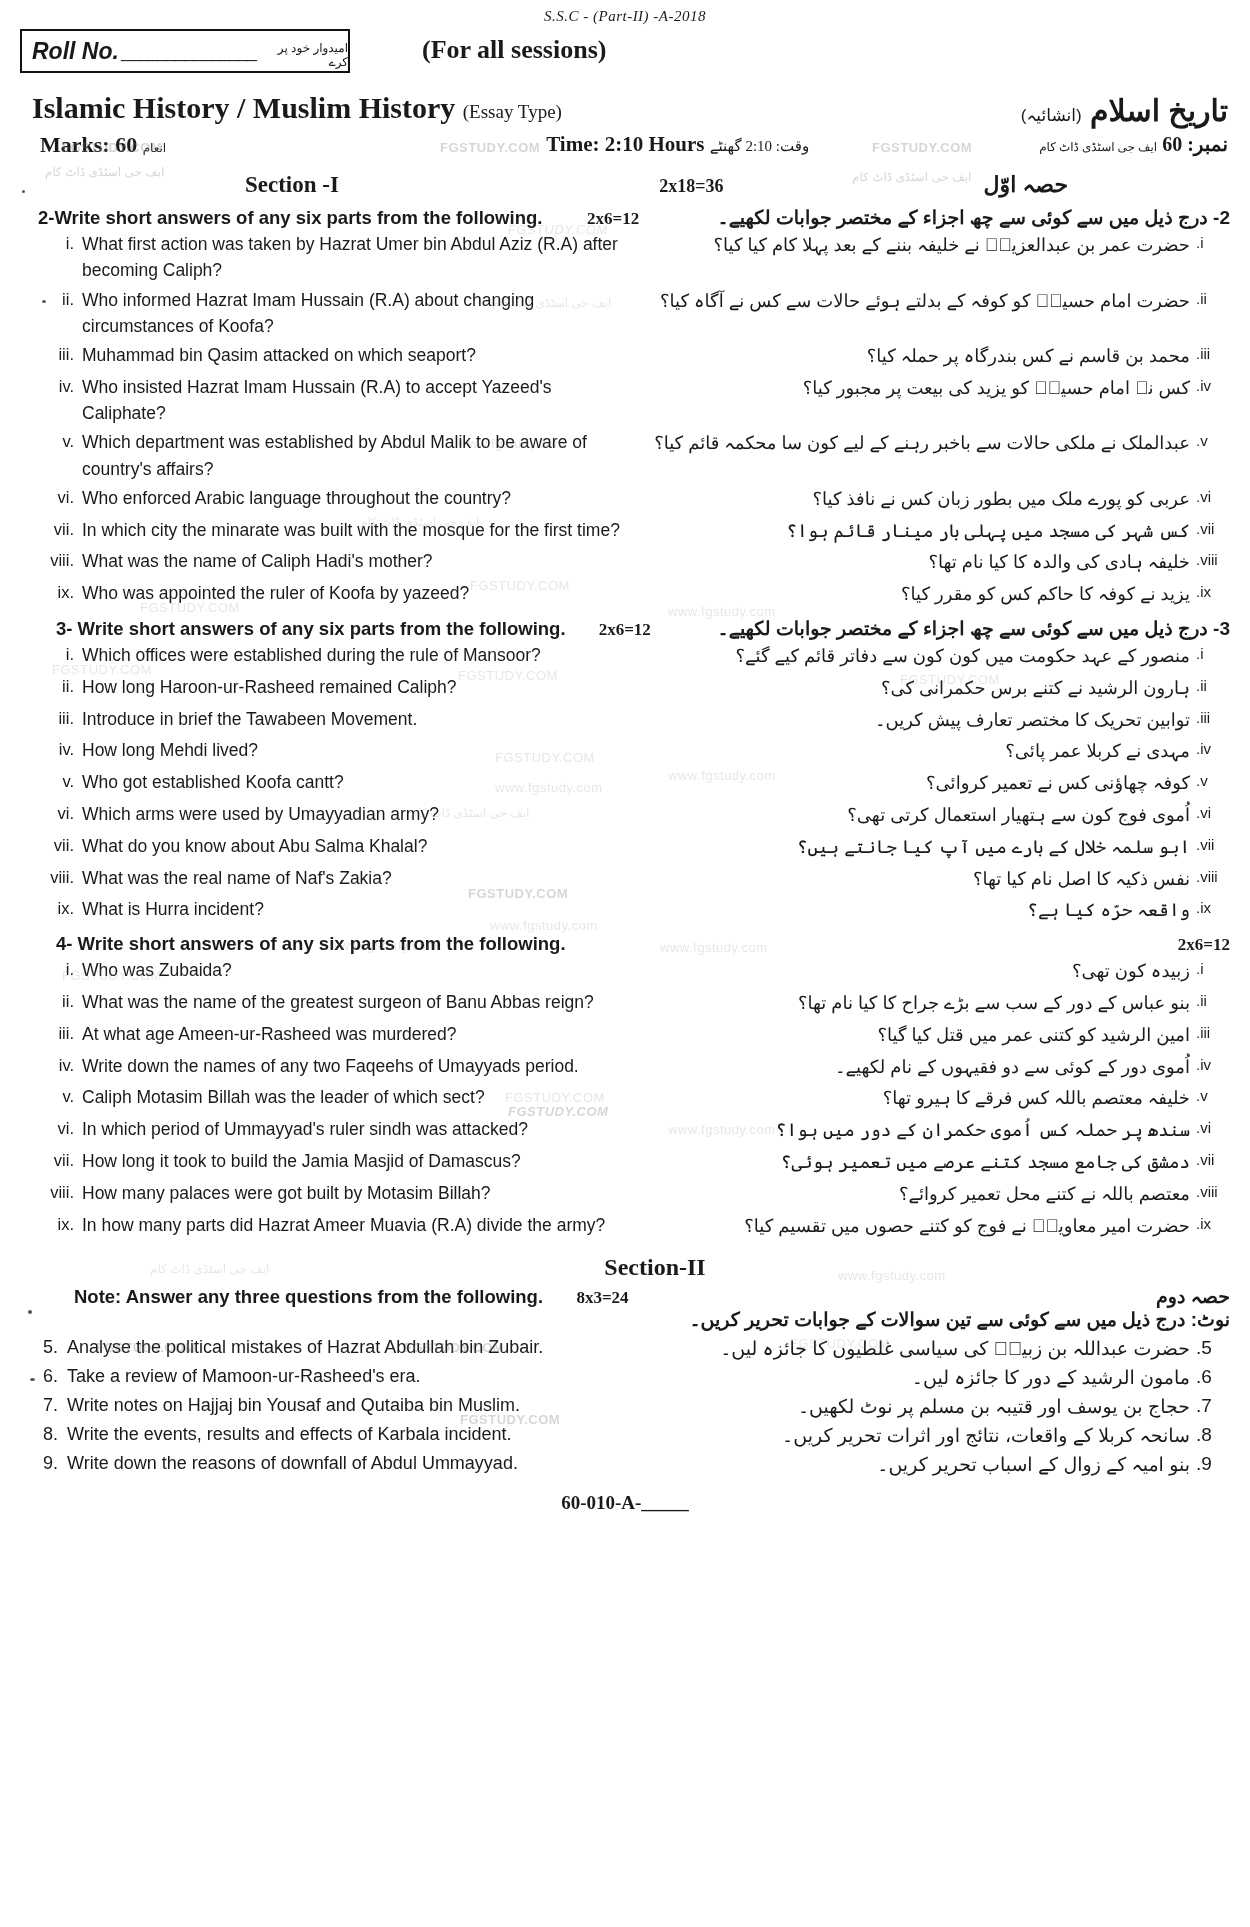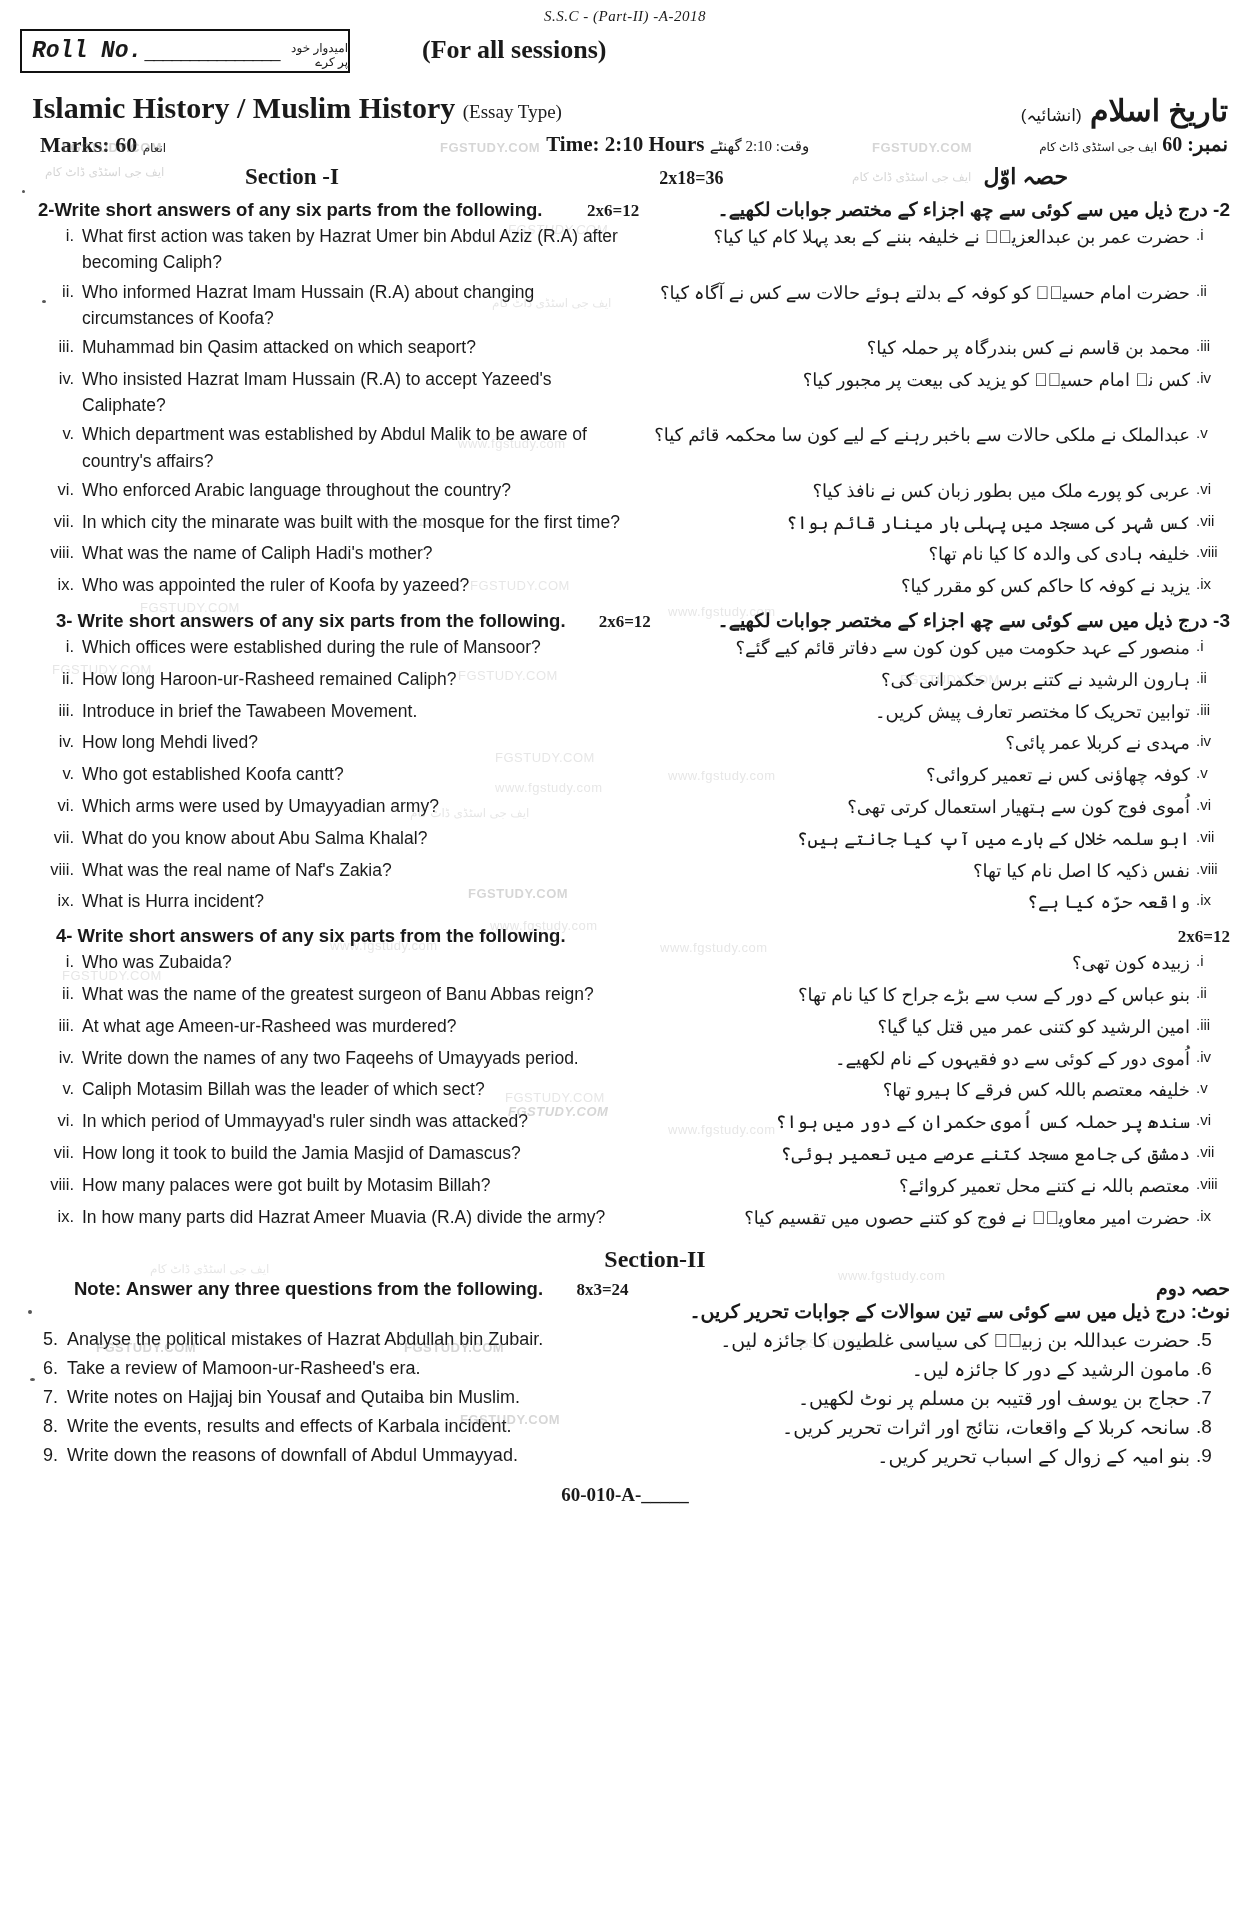--- a/index.html
+++ b/index.html
@@ -41,21 +41,21 @@
     border: 2px solid #111;
     width: 330px;
     height: 44px;
     display: flex;
     align-items: center;
     padding-left: 10px;
     box-sizing: border-box;
     position: relative;
   }
   .roll-label {
-    font-family: Liberation Mono, monospace;
+    font-family: Liberation Sans, sans-serif;
     font-size: 23px;
     font-style: italic;
     font-weight: bold;
     white-space: nowrap;
   }
   .roll-dashes {
     font-family: "Liberation Serif", serif;
     font-size: 20px;
     letter-spacing: -1px;
     margin-left: 2px;
@@ -135,20 +135,21 @@
   .marks-ur .small {
     font-size: 12px;
     font-weight: normal;
   }
 
   .section-row {
     display: flex;
     justify-content: space-between;
     align-items: baseline;
     padding: 6px 22px 0 0;
+    margin-top: 8px;
   }
   .section-en {
     font-family: "Liberation Serif", serif;
     font-size: 23px;
     font-weight: bold;
     margin-left: 245px;
   }
   .section-marks {
     font-family: "Liberation Serif", serif;
     font-size: 18px;

